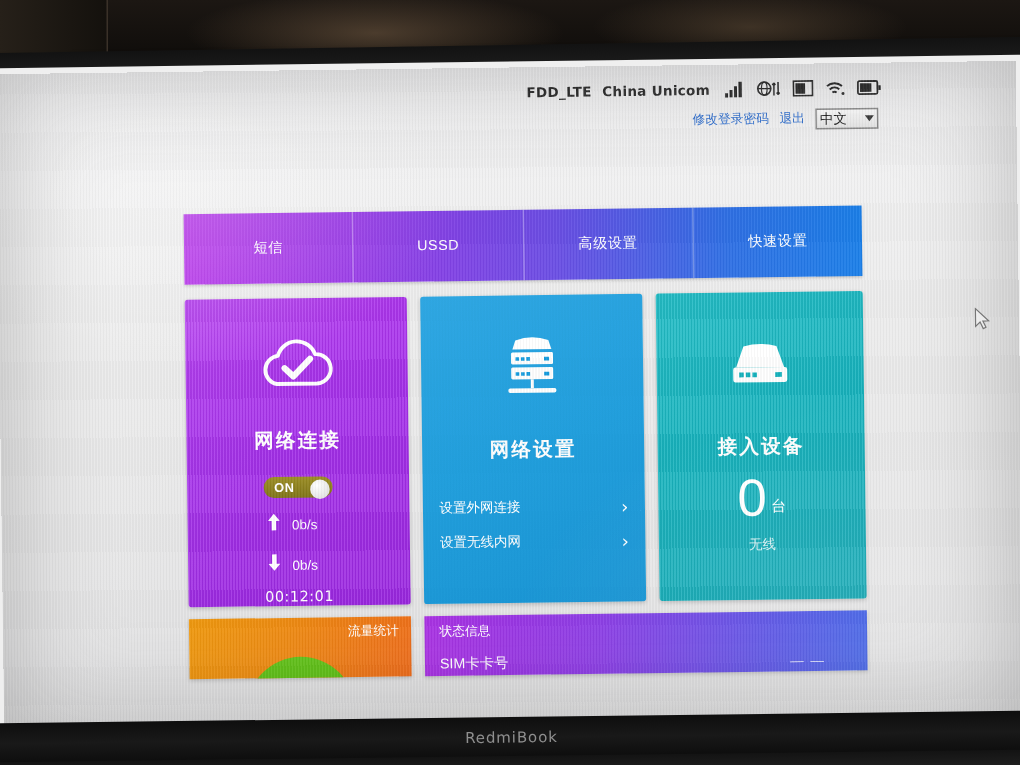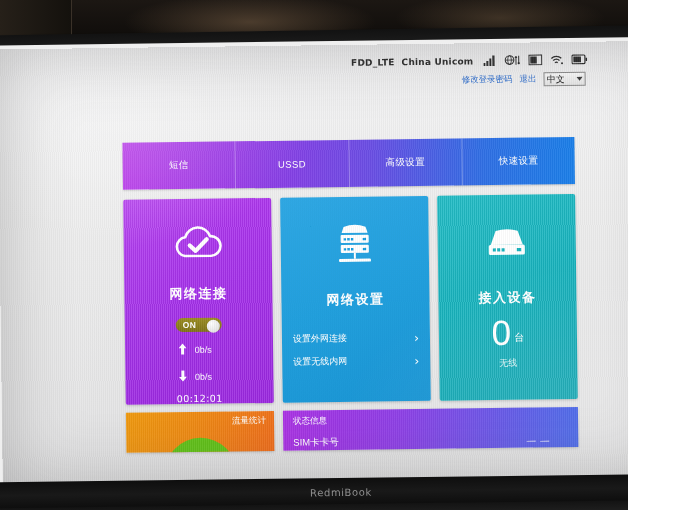--- a/index.html
+++ b/index.html
@@ -5,21 +5,21 @@
   * { box-sizing: border-box; margin: 0; padding: 0; }
   html, body {
     width: 680px; height: 510px;
     overflow: hidden;
     font-family: "Liberation Sans", "DejaVu Sans", sans-serif;
   }
 
   
   #photo {
     position: relative;
-    width: 628px; height: 510px;
+    width: 680px; height: 510px;
     background: #0a0a0a;
     overflow: hidden;
   }
 
   
   .room-bg {
     position: absolute; left: 0; top: 0;
     width: 680px; height: 44px;
     background:
       radial-gradient(ellipse 180px 40px at 250px 22px, rgba(120,95,70,0.55), rgba(25,20,16,0) 70%),

